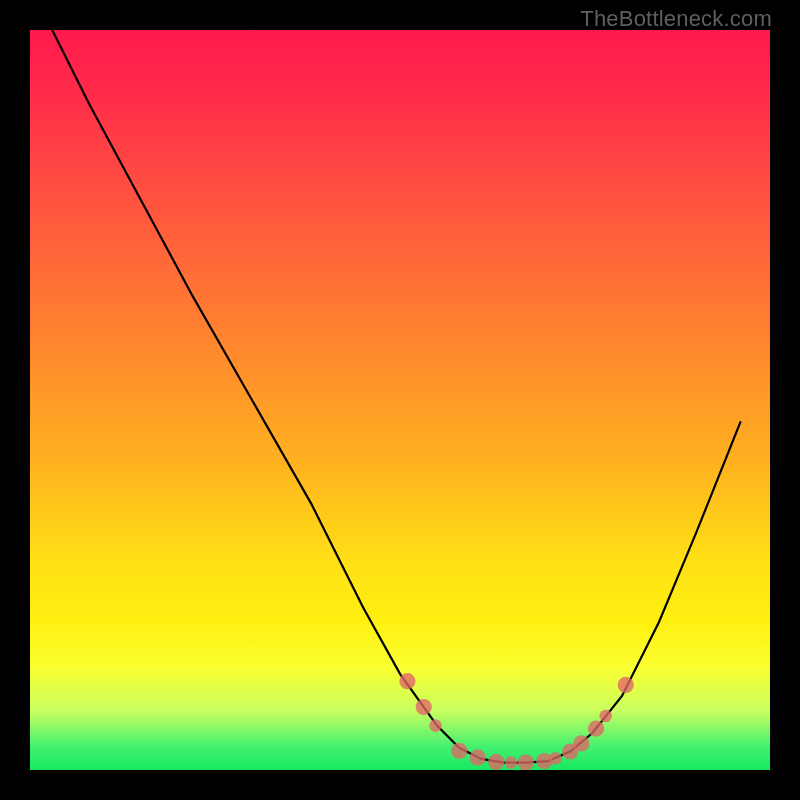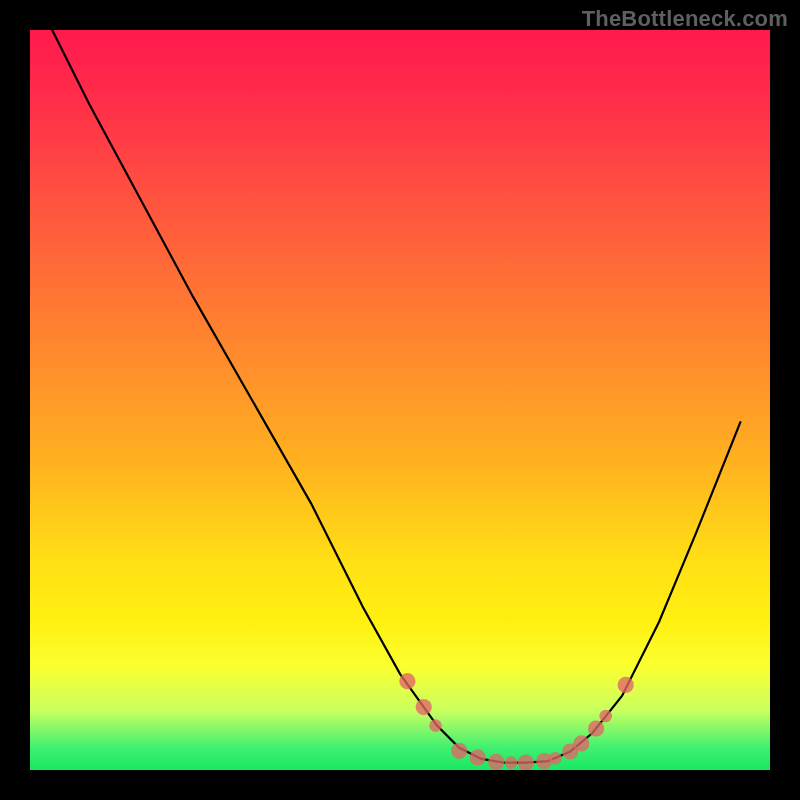--- a/index.html
+++ b/index.html
@@ -26,23 +26,23 @@
       #ffe015 72%,
       #fff010 80%,
       #fbff30 86%,
       #c8ff60 92%,
       #40f070 97%,
       #18e860 100%);
   }
   .watermark {
     position: absolute;
     top: 6px;
-    right: 12px;
+    right: 28px;
     font-size: 22px;
-    font-weight: 700;
+    font-weight: 400;
     color: #5f5f5f;
     letter-spacing: 0.2px;
     user-select: none;
   }
   svg.curve {
     position: absolute;
     left: 0;
     top: 0;
     width: 740px;
     height: 740px;

